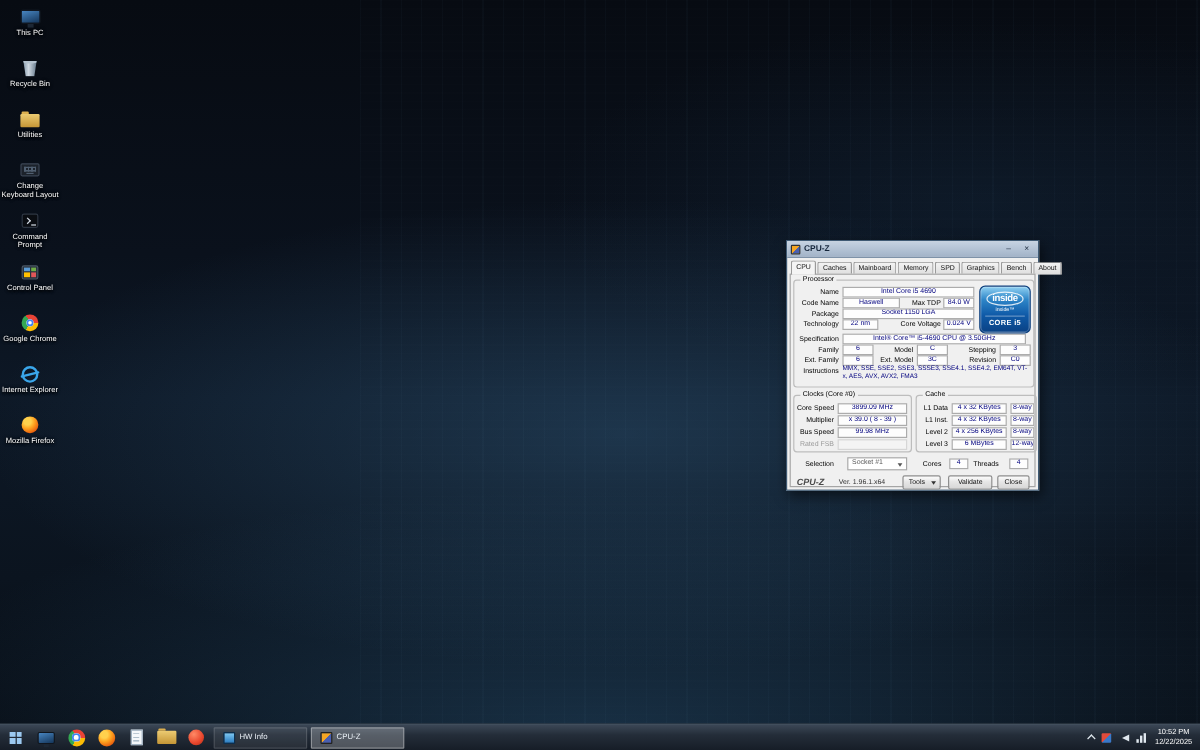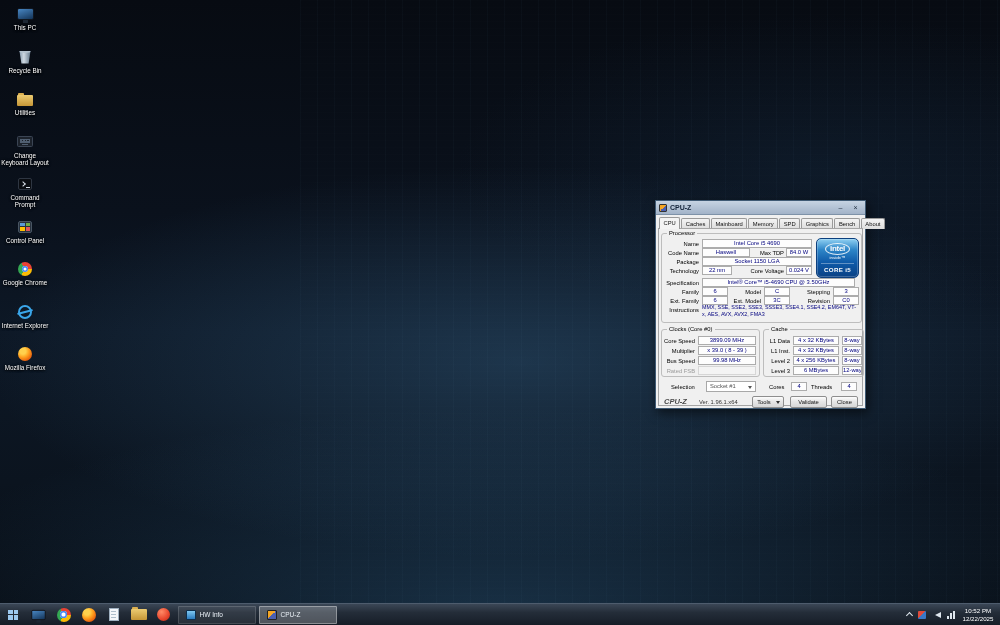--- a/index.html
+++ b/index.html
@@ -268,21 +268,21 @@
       <span class="fld" style="top:62px; left:40px; width:26px;">6</span>
       <span class="lbl" style="top:63px; left:69px; width:30px;">Ext. Model</span>
       <span class="fld" style="top:62px; left:102px; width:26px;">3C</span>
       <span class="lbl" style="top:63px; left:131px; width:37px;">Revision</span>
       <span class="fld" style="top:62px; left:171px; width:26px;">C0</span>
 
       <span class="lbl" style="top:72px; left:0; width:37px;">Instructions</span>
       <span class="instr">MMX, SSE, SSE2, SSE3, SSSE3, SSE4.1, SSE4.2, EM64T, VT-x, AES, AVX, AVX2, FMA3</span>
 
       <div class="intel-badge">
-        <span class="badge-intel">intel</span>
+        <span class="badge-intel">inside</span>
         <span class="badge-inside">inside™</span>
         <span class="badge-core">CORE i5</span>
       </div>
     </div>
 
     <div class="groupbox" style="left:2px; top:100px; width:99px; height:48px;">
       <span class="gb-label">Clocks (Core #0)</span>
 
       <span class="lbl" style="top:7px; left:0; width:33px;">Core Speed</span>
       <span class="fld" style="top:6px; left:36px; width:58px;">3899.09 MHz</span>

